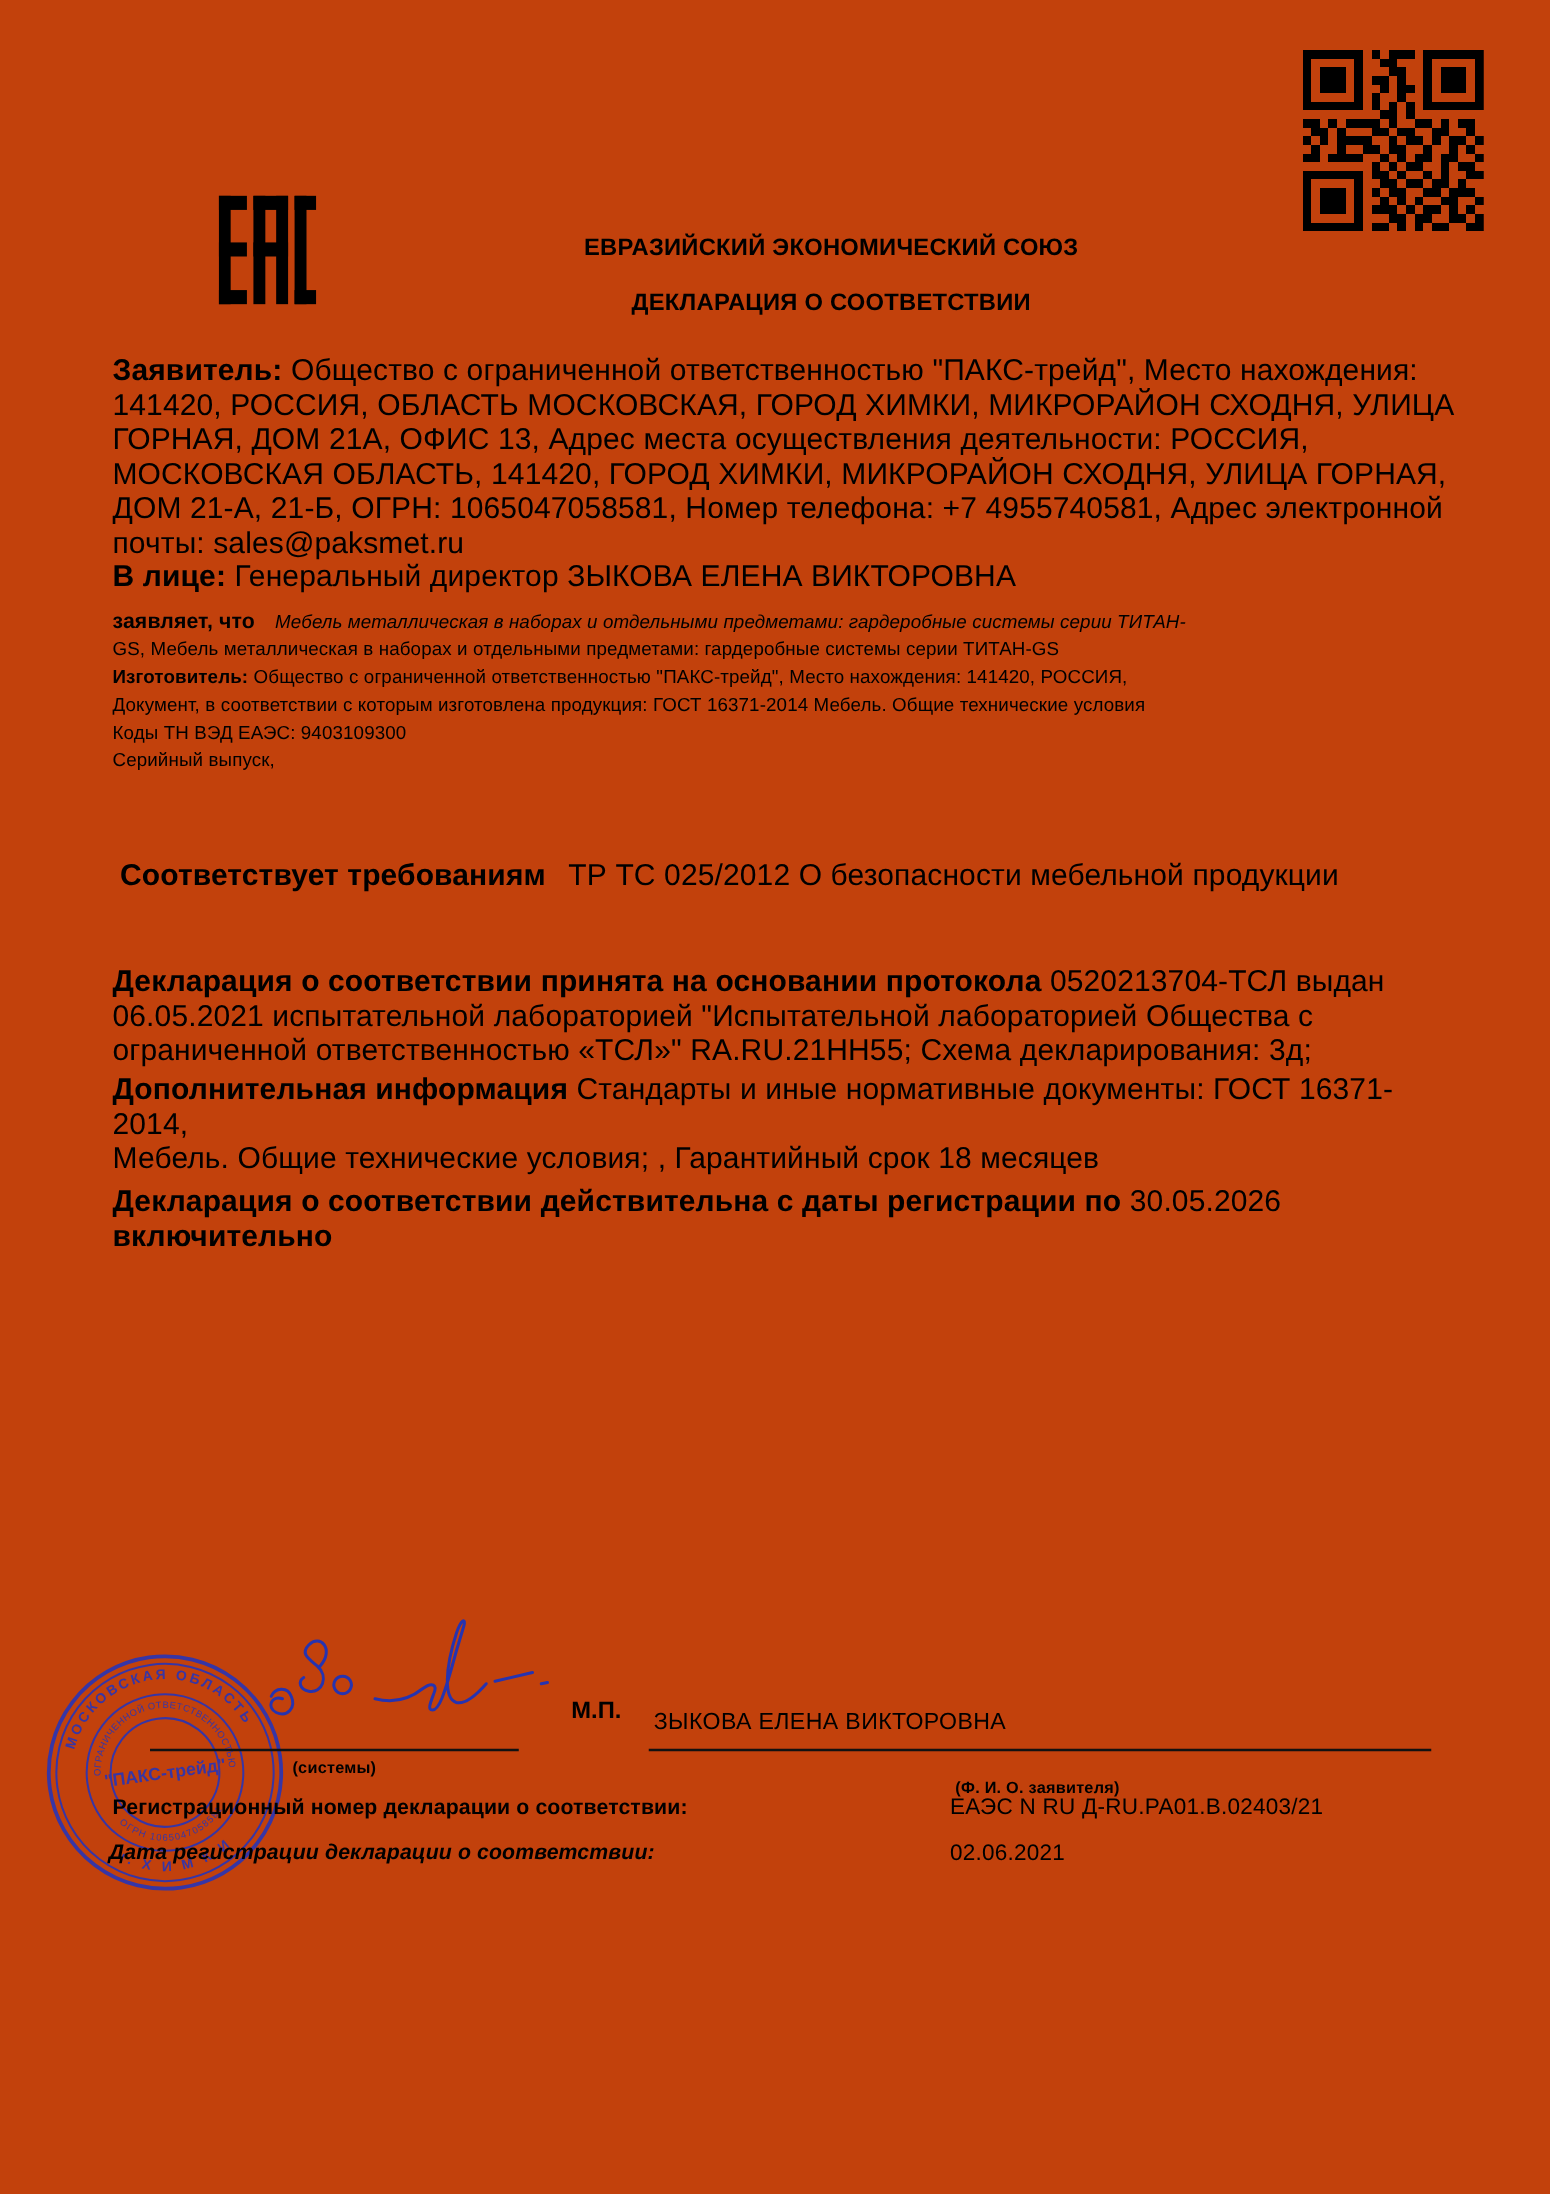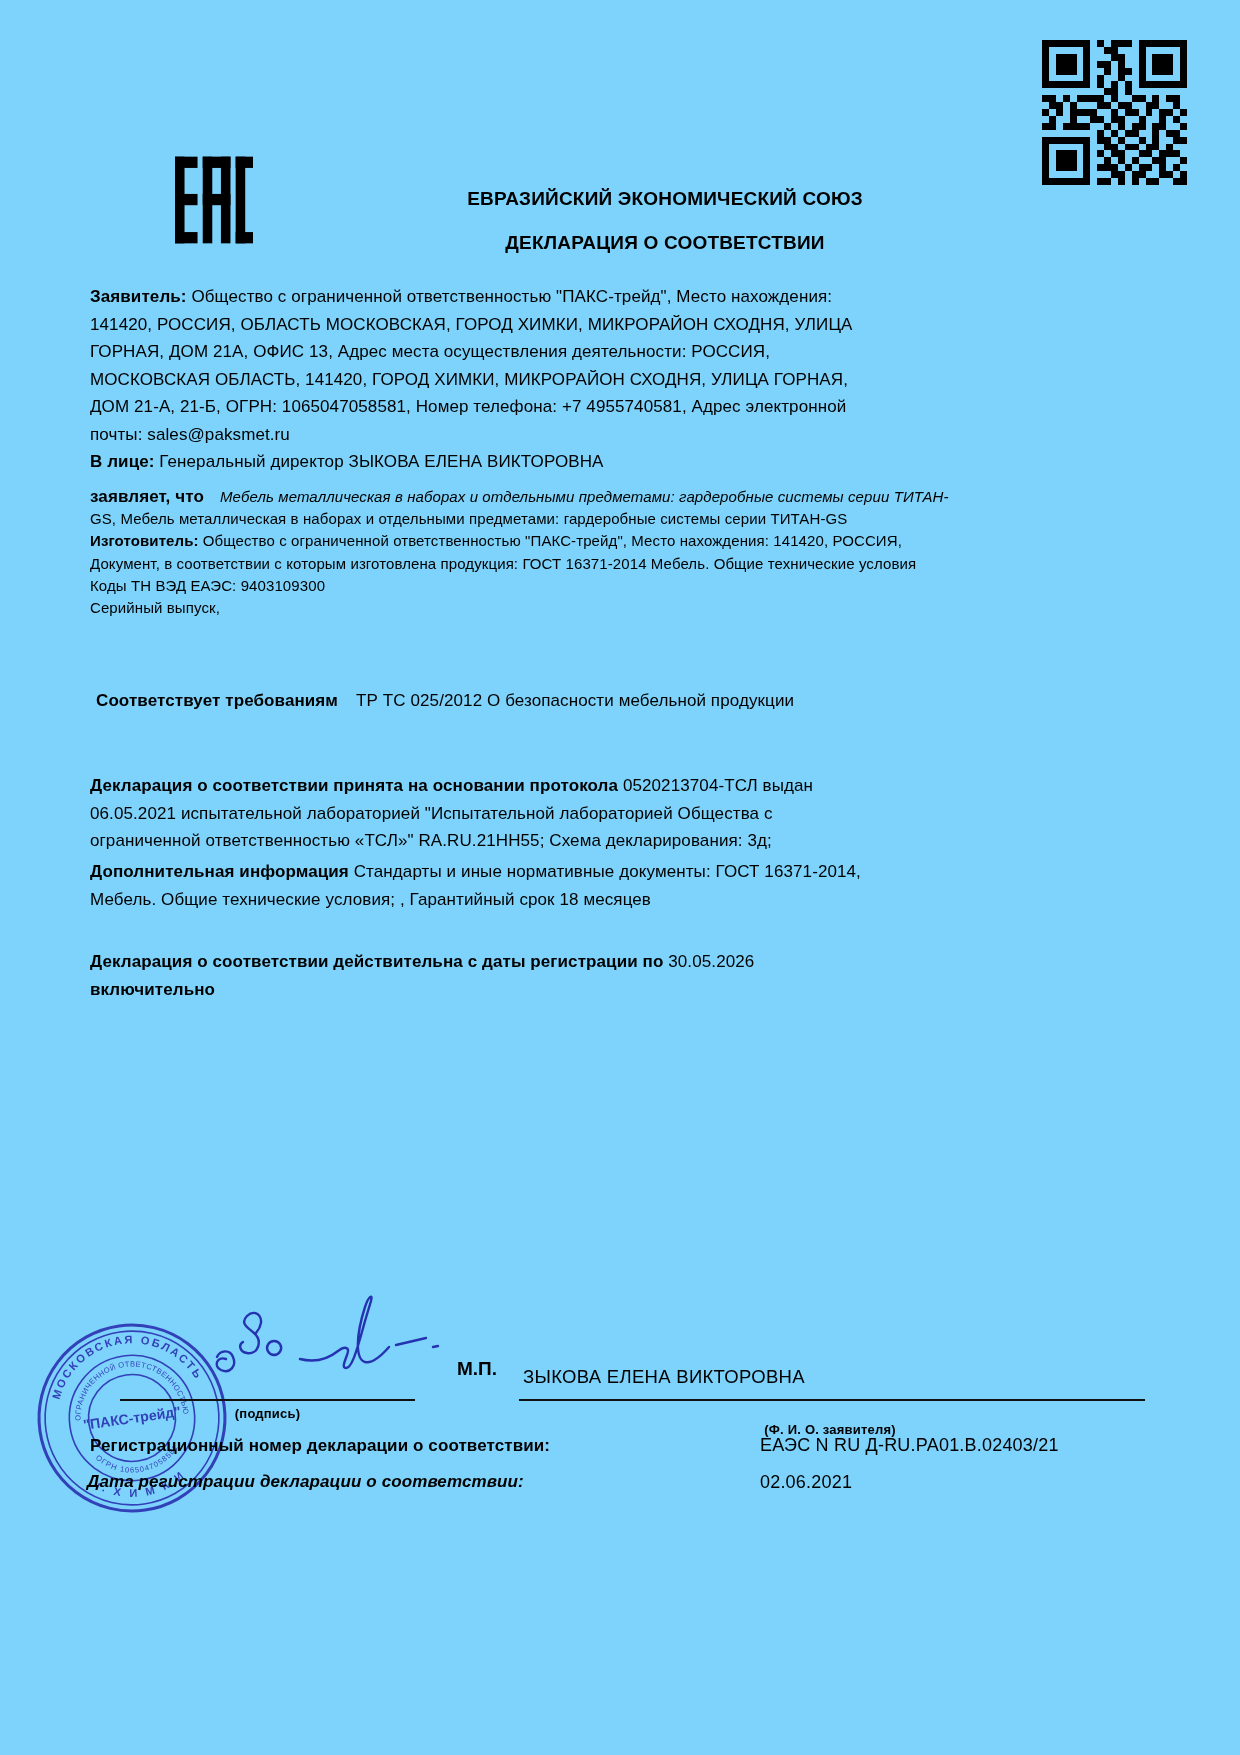--- a/index.html
+++ b/index.html
@@ -1,21 +1,21 @@
 <!DOCTYPE html>
 <html><head>
 <meta charset="utf-8">
 <style>
   html,body{margin:0;padding:0;background:#e8e8e8;}
-  .page{position:relative;width:1240px;height:1755px;background:#7dd3fc;margin:0 auto;
+  .page{position:relative;width:1240px;height:1755px;background:#c2410c;margin:0 auto;
         font-family:"Liberation Sans","DejaVu Sans",sans-serif;color:#000;overflow:hidden;}
   .abs{position:absolute;}
   .center{text-align:center;}
   .ttl{font-weight:bold;font-size:19px;letter-spacing:0.2px;}
-  .t18{font-size:17px;line-height:27.5px;letter-spacing:0.1px;}
+  .t18{font-size:24px;line-height:27.5px;letter-spacing:0.1px;}
   .t15{font-size:15px;line-height:22.2px;letter-spacing:0.1px;}
   .pre{white-space:pre-line;}
   .gap14{padding-left:16px;font-style:italic;}
   .gap18{padding-left:18px;}
   .bold{font-weight:bold;}
   .sigline{border-top:2px solid #111;height:0;}
   .cap{font-size:13px;font-weight:bold;letter-spacing:0.2px;}
   .reg-label{font-size:17px;font-weight:bold;letter-spacing:0.1px;}
   .reg-value{font-size:18px;letter-spacing:0.2px;}
   #qr-svg{shape-rendering:crispEdges;}
@@ -364,21 +364,21 @@
       <path d="M 233,62 l 5,-1"></path>
     </svg>
   </div>
 
   <div class="abs bold" style="left:437px;top:1358px;font-size:19px;margin-left:20px;">М.П.</div>
   <div class="abs" style="left:523px;top:1366px;font-size:18.5px;letter-spacing:0.3px;">ЗЫКОВА ЕЛЕНА ВИКТОРОВНА</div>
 
   <div class="abs sigline" style="left:120px;top:1399px;width:295px;"></div>
   <div class="abs sigline" style="left:519px;top:1399px;width:626px;"></div>
 
-  <div class="abs cap center" style="left:190px;top:1406px;width:155px;">(подпись)</div>
+  <div class="abs cap center" style="left:190px;top:1406px;width:155px;">(системы)</div>
   <div class="abs cap center" style="left:690px;top:1406px;width:280px;margin-top:16px;">(Ф. И. О. заявителя)</div>
 
   <div class="abs reg-label" style="left:90px;top:1436px;">Регистрационный номер декларации о соответствии:</div>
   <div class="abs reg-value" style="left:760px;top:1435px;">ЕАЭС N RU Д-RU.РА01.В.02403/21</div>
   <div class="abs reg-label" style="left:87px;top:1472px;font-style:italic;">Дата регистрации декларации о соответствии:</div>
   <div class="abs reg-value" style="left:760px;top:1472px;">02.06.2021</div>
 
 </div>
 
 </body></html>

